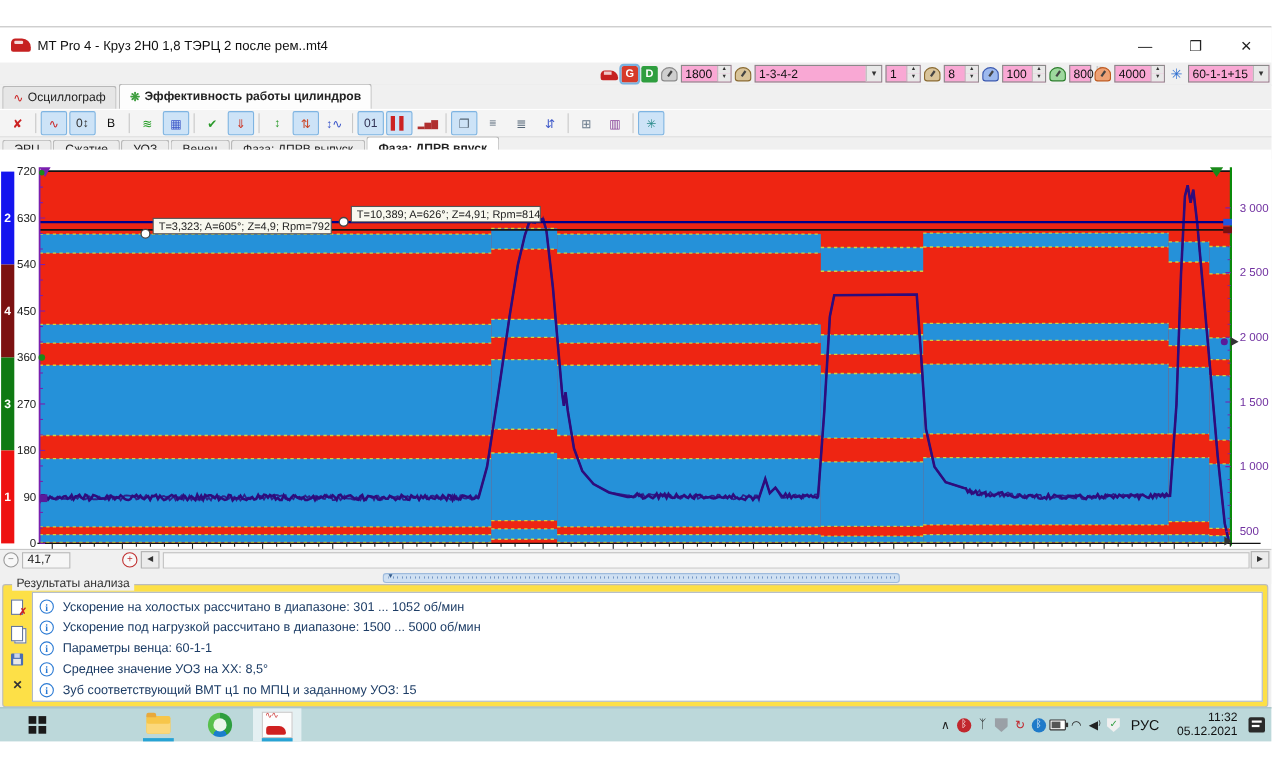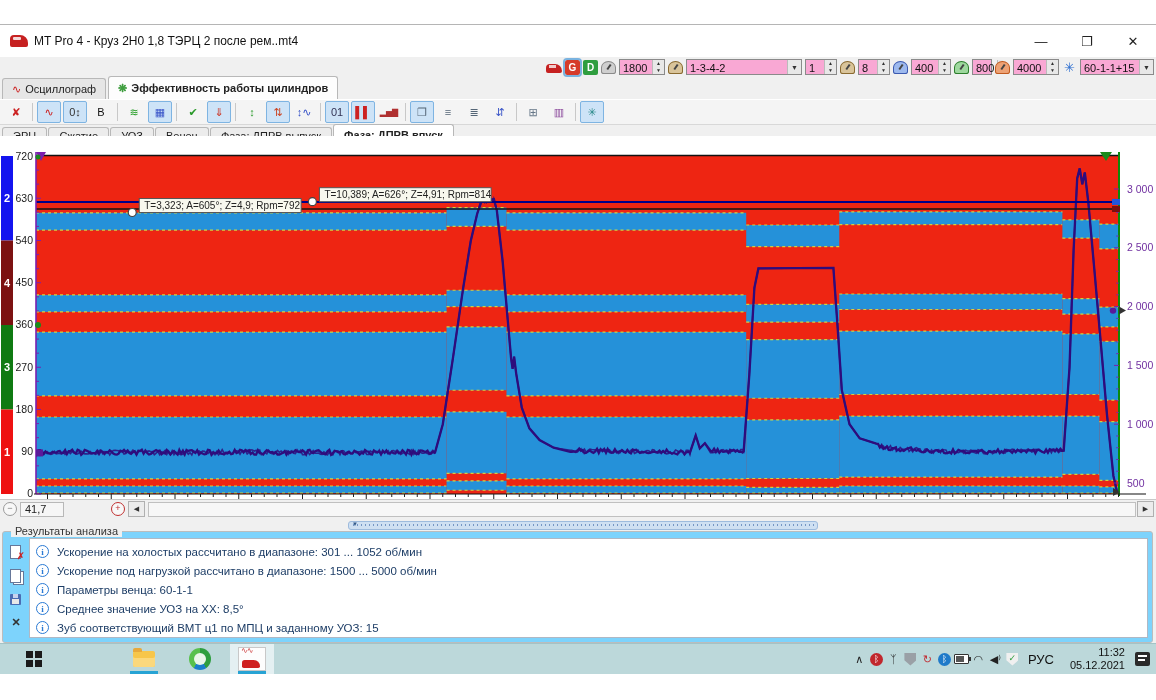--- a/index.html
+++ b/index.html
@@ -56,21 +56,21 @@
   .hs-circle{width:12px;height:12px;border-radius:50%;border:1px solid #9a9a9a;color:#777;font-size:9px;line-height:11px;text-align:center;margin:0 3px;background:#f8f8f8}
   .hs-circle.red{border-color:#c03030;color:#c03030}
   #hs-scale{min-width:34px;padding:0 4px;border:1px solid #b8b8b8;background:#f6f6f6;height:13px;line-height:13px;margin-right:44px}
   .hs-arrow{width:15px;height:14px;border:1px solid #b0b0b0;background:#ececec;font-size:7px;line-height:13px;text-align:center;color:#333;margin-right:2px}
   #hs-track{flex:1;height:13px;border:1px solid #c0c0c0;background:#f7f7f7;margin:0 1px}
   
   #splitter{position:absolute;left:0;top:492px;width:100%;height:14px;background:#f0f0f0}
   #split-handle{position:absolute;left:348px;top:4px;width:468px;height:7px;background:#cfe0f2;border:1px solid #9ebbdd;border-radius:3px;background-image:repeating-linear-gradient(90deg,#7596c4 0 1px,transparent 1px 4px);background-size:100% 2px;background-position:4px 2px;background-repeat:no-repeat}
   #split-arrow{position:absolute;left:352px;top:4px;font-size:6px;color:#335a8a}
   
-  #results{position:absolute;left:2px;top:506px;width:1151px;height:112px;border:1px solid #bcbcbc;border-radius:3px;background:#7dd3fc;box-sizing:border-box}
+  #results{position:absolute;left:2px;top:506px;width:1151px;height:112px;border:1px solid #bcbcbc;border-radius:3px;background:#fde047;box-sizing:border-box}
   #results-title{position:absolute;left:8px;top:-7px;background:#f0f0f0;padding:0 4px;font-size:11px;color:#333}
   #res-icons{position:absolute;left:2px;top:12px;width:22px;display:flex;flex-direction:column;gap:9px;align-items:center}
   .mini-ic{width:15px;height:15px;position:relative;font-size:11px;text-align:center}
   .mini-doc{position:absolute;left:1px;top:1px;width:9px;height:12px;background:#fff;border:1px solid #667799}
   .mini-doc.back{left:4px;top:3px}
   .mini-x{position:absolute;right:-1px;bottom:-2px;color:#cc2222;font-size:9px;font-weight:bold}
   .mini-save{position:absolute;left:1px;top:2px;width:11px;height:11px;background:#4a6db4;border-radius:1px}
   .mini-save:before{content:"";position:absolute;left:2px;top:5px;width:7px;height:5px;background:#e8e8e8}
   .mini-save:after{content:"";position:absolute;left:3px;top:0;width:5px;height:4px;background:#c8d4ee}
   #res-list{position:absolute;left:26px;top:6px;width:1119px;height:100px;background:#fff;border:1px solid #b0b8c4;box-sizing:border-box;padding:3px 0}
@@ -146,21 +146,21 @@
         <span class="gauge cam"></span>
         <span class="spin" style="width: 32px;">
           <span class="val">8</span>
           <span class="arr">
             <span>▲</span>
             <span>▼</span>
           </span>
         </span>
         <span class="gauge blue"></span>
         <span class="spin" style="width: 40px;">
-          <span class="val">400</span>
+          <span class="val">100</span>
           <span class="arr">
             <span>▲</span>
             <span>▼</span>
           </span>
         </span>
         <span class="gauge green"></span>
         <span class="spin" style="width: 20px;">
           <span class="val">800</span>
           <span class="arr">
             <span>▲</span>

